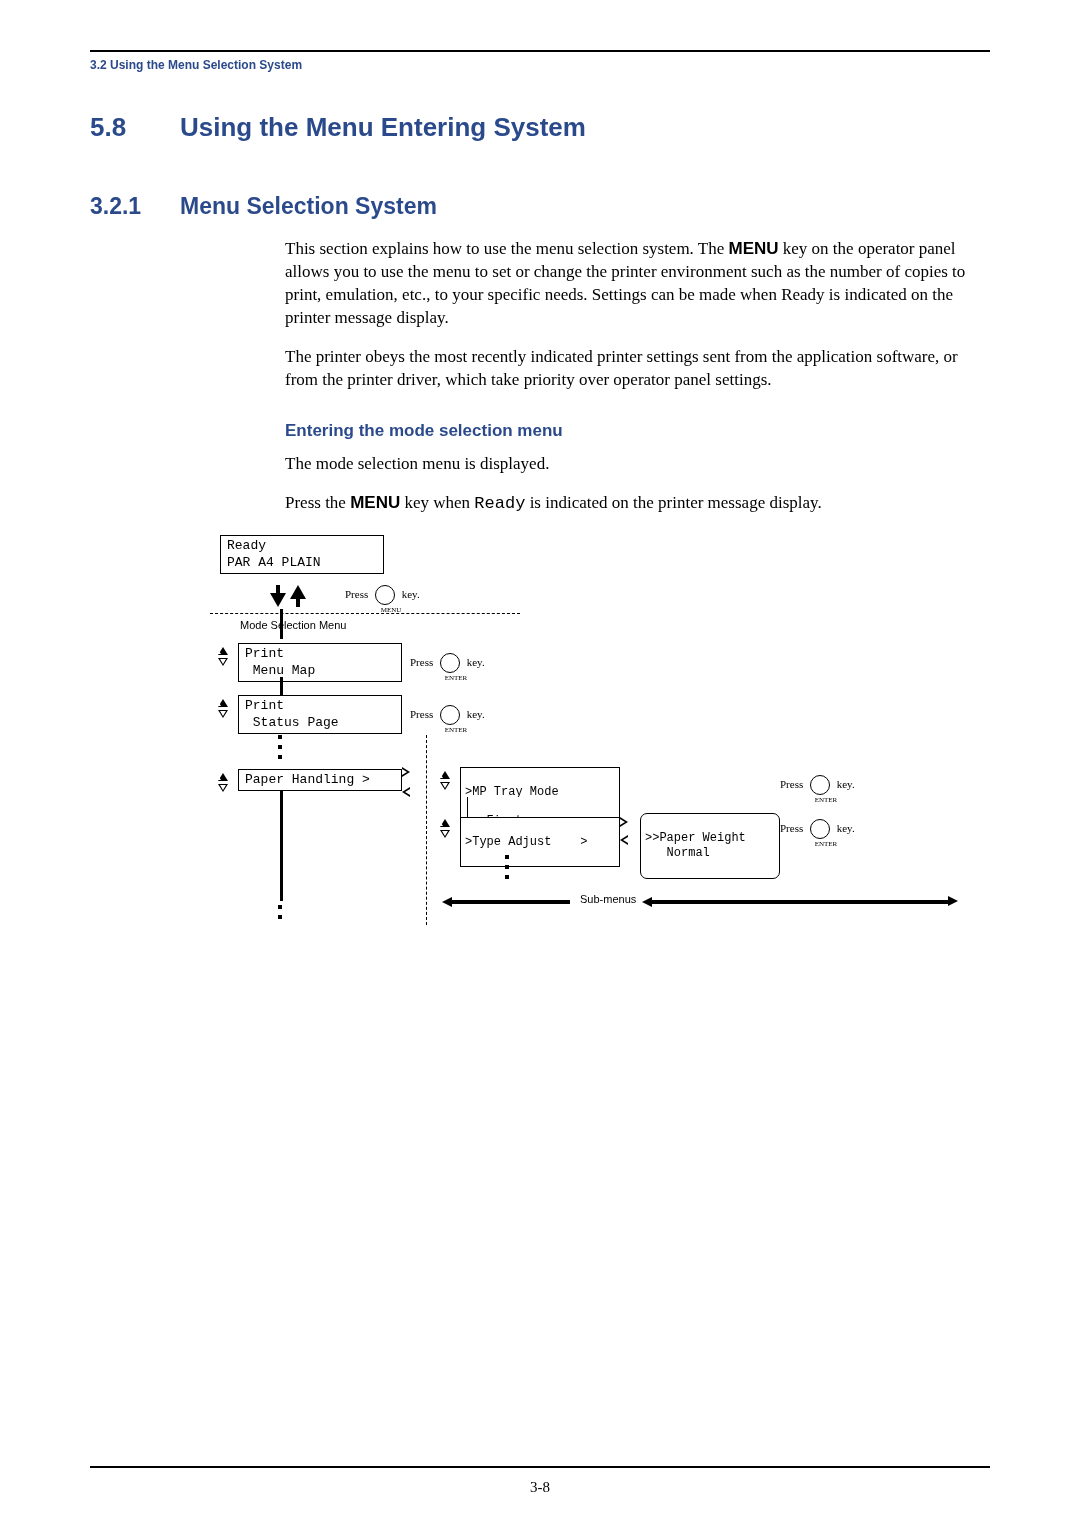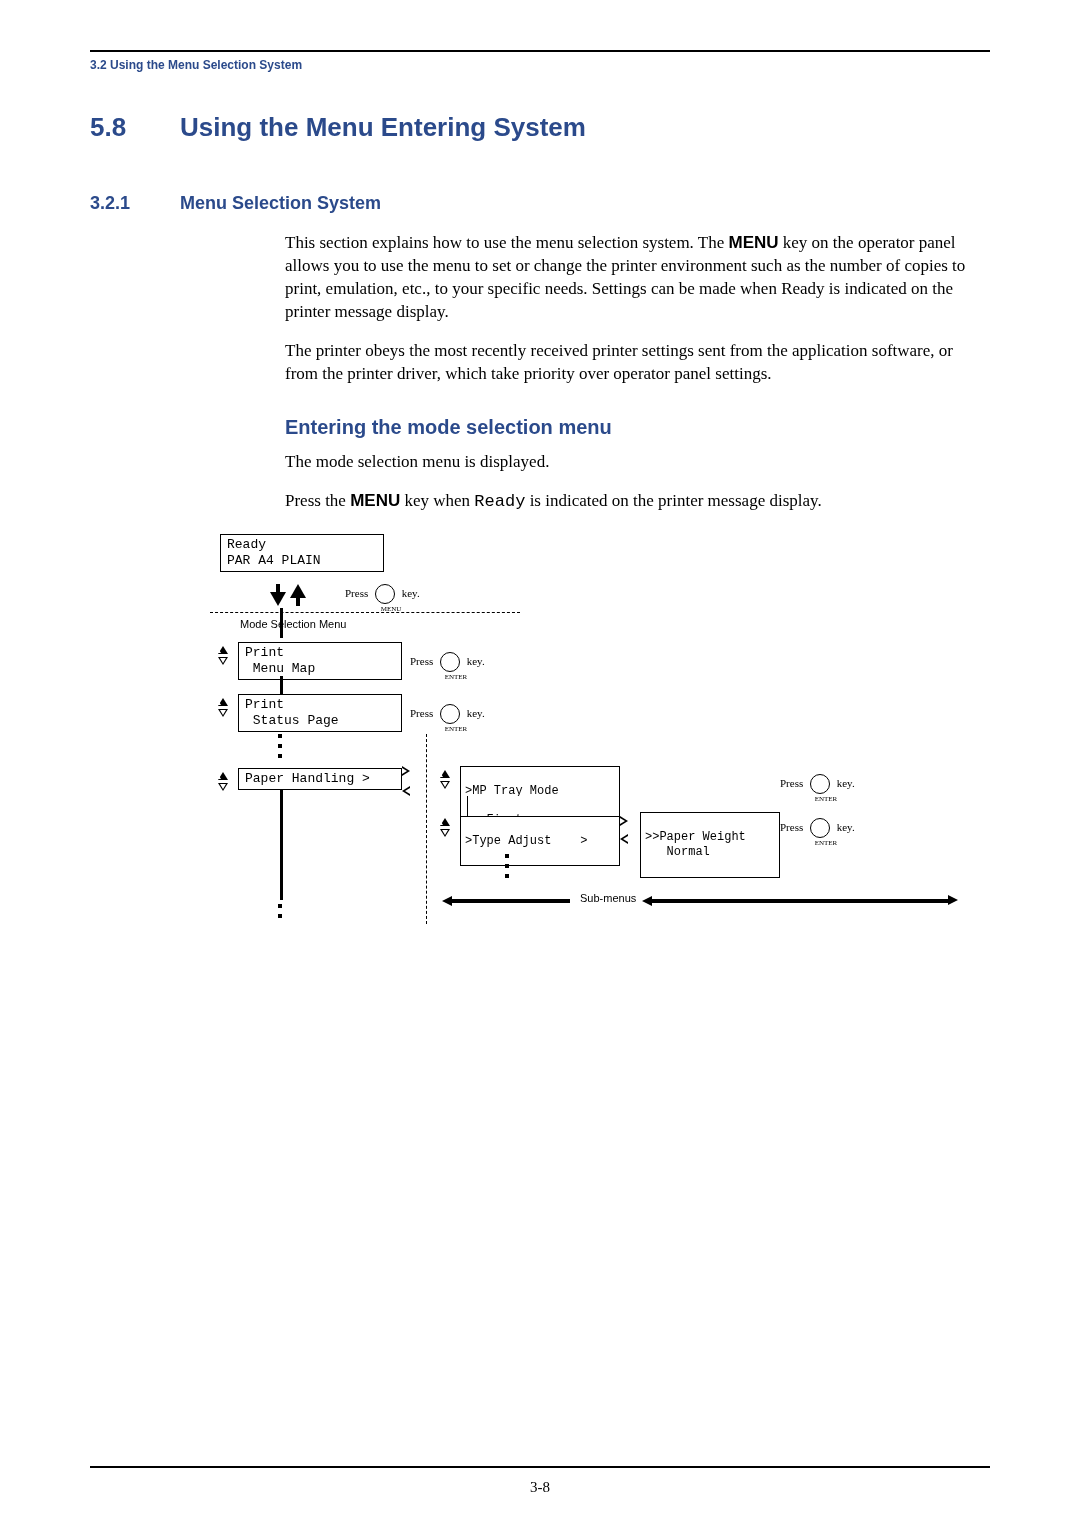--- a/index.html
+++ b/index.html
@@ -27,38 +27,38 @@
     margin-bottom: 40px;
   }
   h1.section {
     font-size: 26px;
     font-weight: bold;
     color: #2b4a8b;
     margin: 0 0 50px 0;
   }
   h1.section .num { display:inline-block; width:90px; }
   h2.subsection {
-    font-size: 18px;
+    font-size: 23px;
     font-weight: bold;
     color: #2b4a8b;
     margin: 0 0 18px 0;
   }
   h2.subsection .num { display:inline-block; width:90px; }
   .body-col {
     margin-left: 195px;
     font-family: "Times New Roman", Times, serif;
     font-size: 17px;
     line-height: 1.35;
     margin-top: 12px;
   }
   .body-col p { margin: 0 0 16px 0; }
   .body-col .bold { font-weight: bold; font-family: Arial, sans-serif; }
   .body-col .mono { font-family: "Courier New", monospace; }
   h3.subhead {
-    font-size: 20px;
+    font-size: 17px;
     font-weight: bold;
     color: #2b4a8b;
     margin: 28px 0 10px 0;
     font-family: Arial, sans-serif;
   }
   
   .diagram {
     position: relative;
     width: 780px;
     height: 420px;
@@ -157,21 +157,21 @@
   </h1>
 
   <h2 class="subsection">
     <span class="num">3.2.1</span><span>Menu Selection System</span>
   </h2>
 
   <div class="body-col">
     <p>
       <span>This section explains how to use the menu selection system. The </span><span class="bold">MENU</span><span> key on the operator panel allows you to use the menu to set or change the printer environment such as the number of copies to print, emulation, etc., to your specific needs. Settings can be made when Ready is indicated on the printer message display.</span>
     </p>
-    <p>The printer obeys the most recently received printer settings sent from the application software, or from the printer driver, which take priority over operator panel settings.</p>
+    <p>The printer obeys the most recently indicated printer settings sent from the application software, or from the printer driver, which take priority over operator panel settings.</p>
 
     <h3 class="subhead">Entering the mode selection menu</h3>
 
     <p>The mode selection menu is displayed.</p>
     <p>
       <span>Press the </span><span class="bold">MENU</span><span> key when </span><span class="mono">Ready</span><span> is indicated on the printer message display.</span>
     </p>
   </div>
 
   <div class="diagram">
@@ -273,21 +273,21 @@
     </div>
     <div class="lcd narrow" style="left:250px; top:282px; width:150px; height:14px;">&gt;Type Adjust    &gt;</div>
 
     <div style="position:absolute; left:410px; top:282px;">
         <div class="tri-r"></div>
       </div>
     <div style="position:absolute; left:410px; top:300px;">
         <div class="tri-l"></div>
       </div>
 
-    <div class="lcd narrow" style="left:430px; top:278px; width:130px;">&gt;&gt;Paper Weight
+    <div class="lcd narrow" style="left:430px; top:278px; width:130px;border-radius:7px;">&gt;&gt;Paper Weight
    Normal</div>
 
     <div class="press-key" style="left:570px; top:284px;">
       <span>Press</span>
       <span class="circle"></span>
       <span>key.</span>
       <span class="sub">ENTER</span>
     </div>
 
     <div class="vline" style="left:70px; top:256px; height:110px;"></div>

